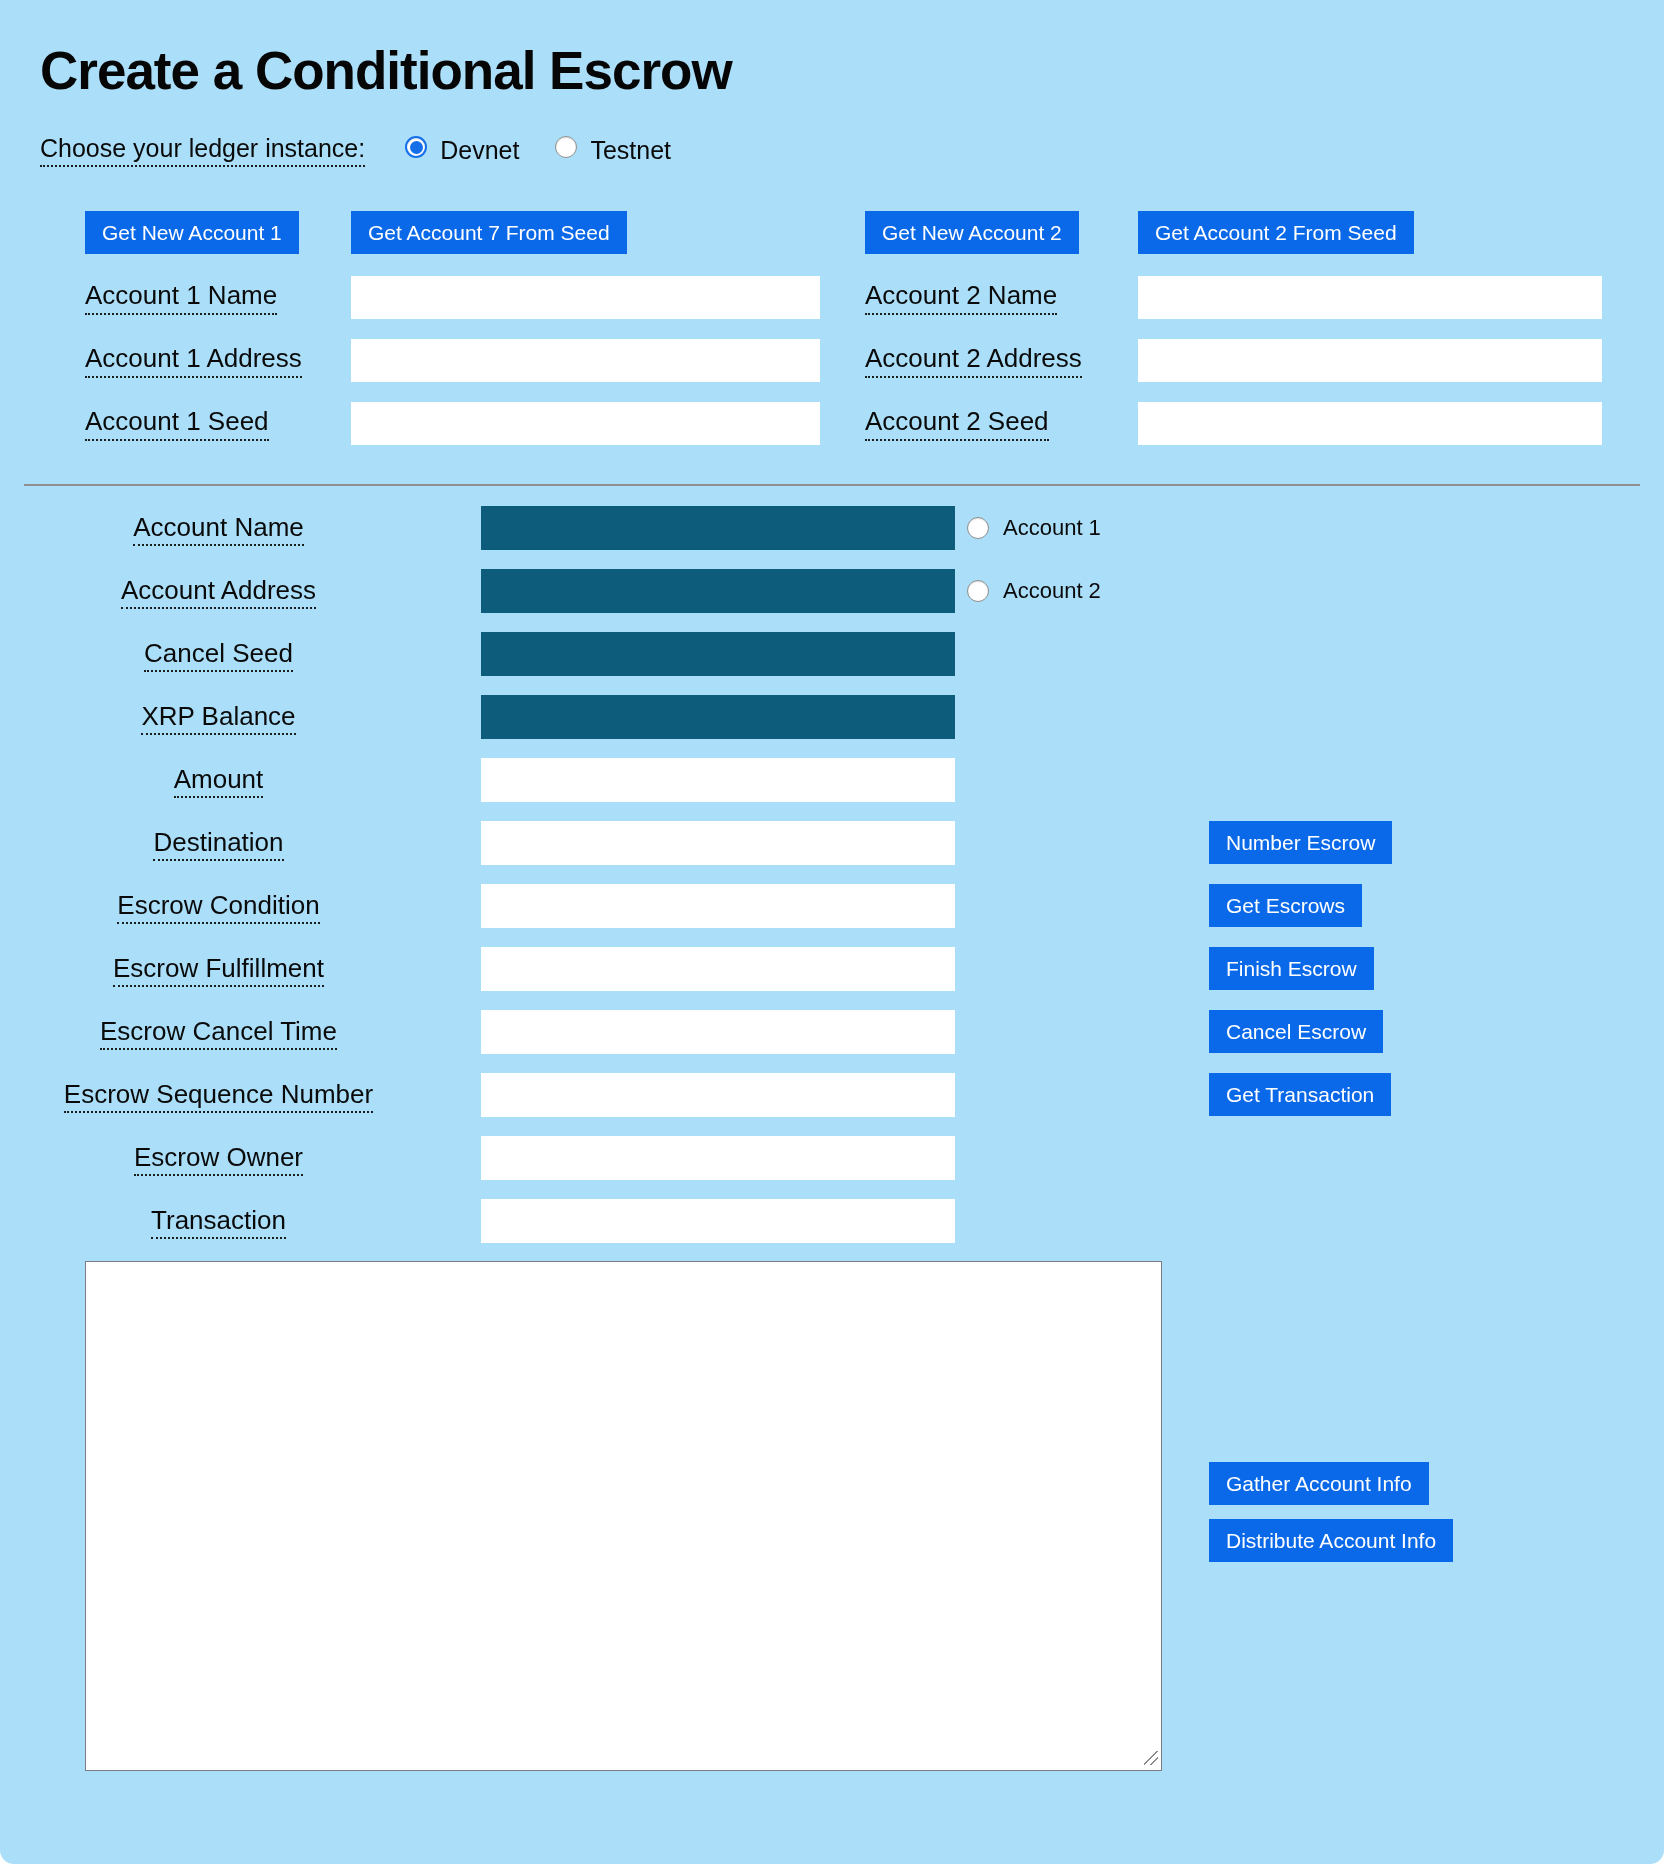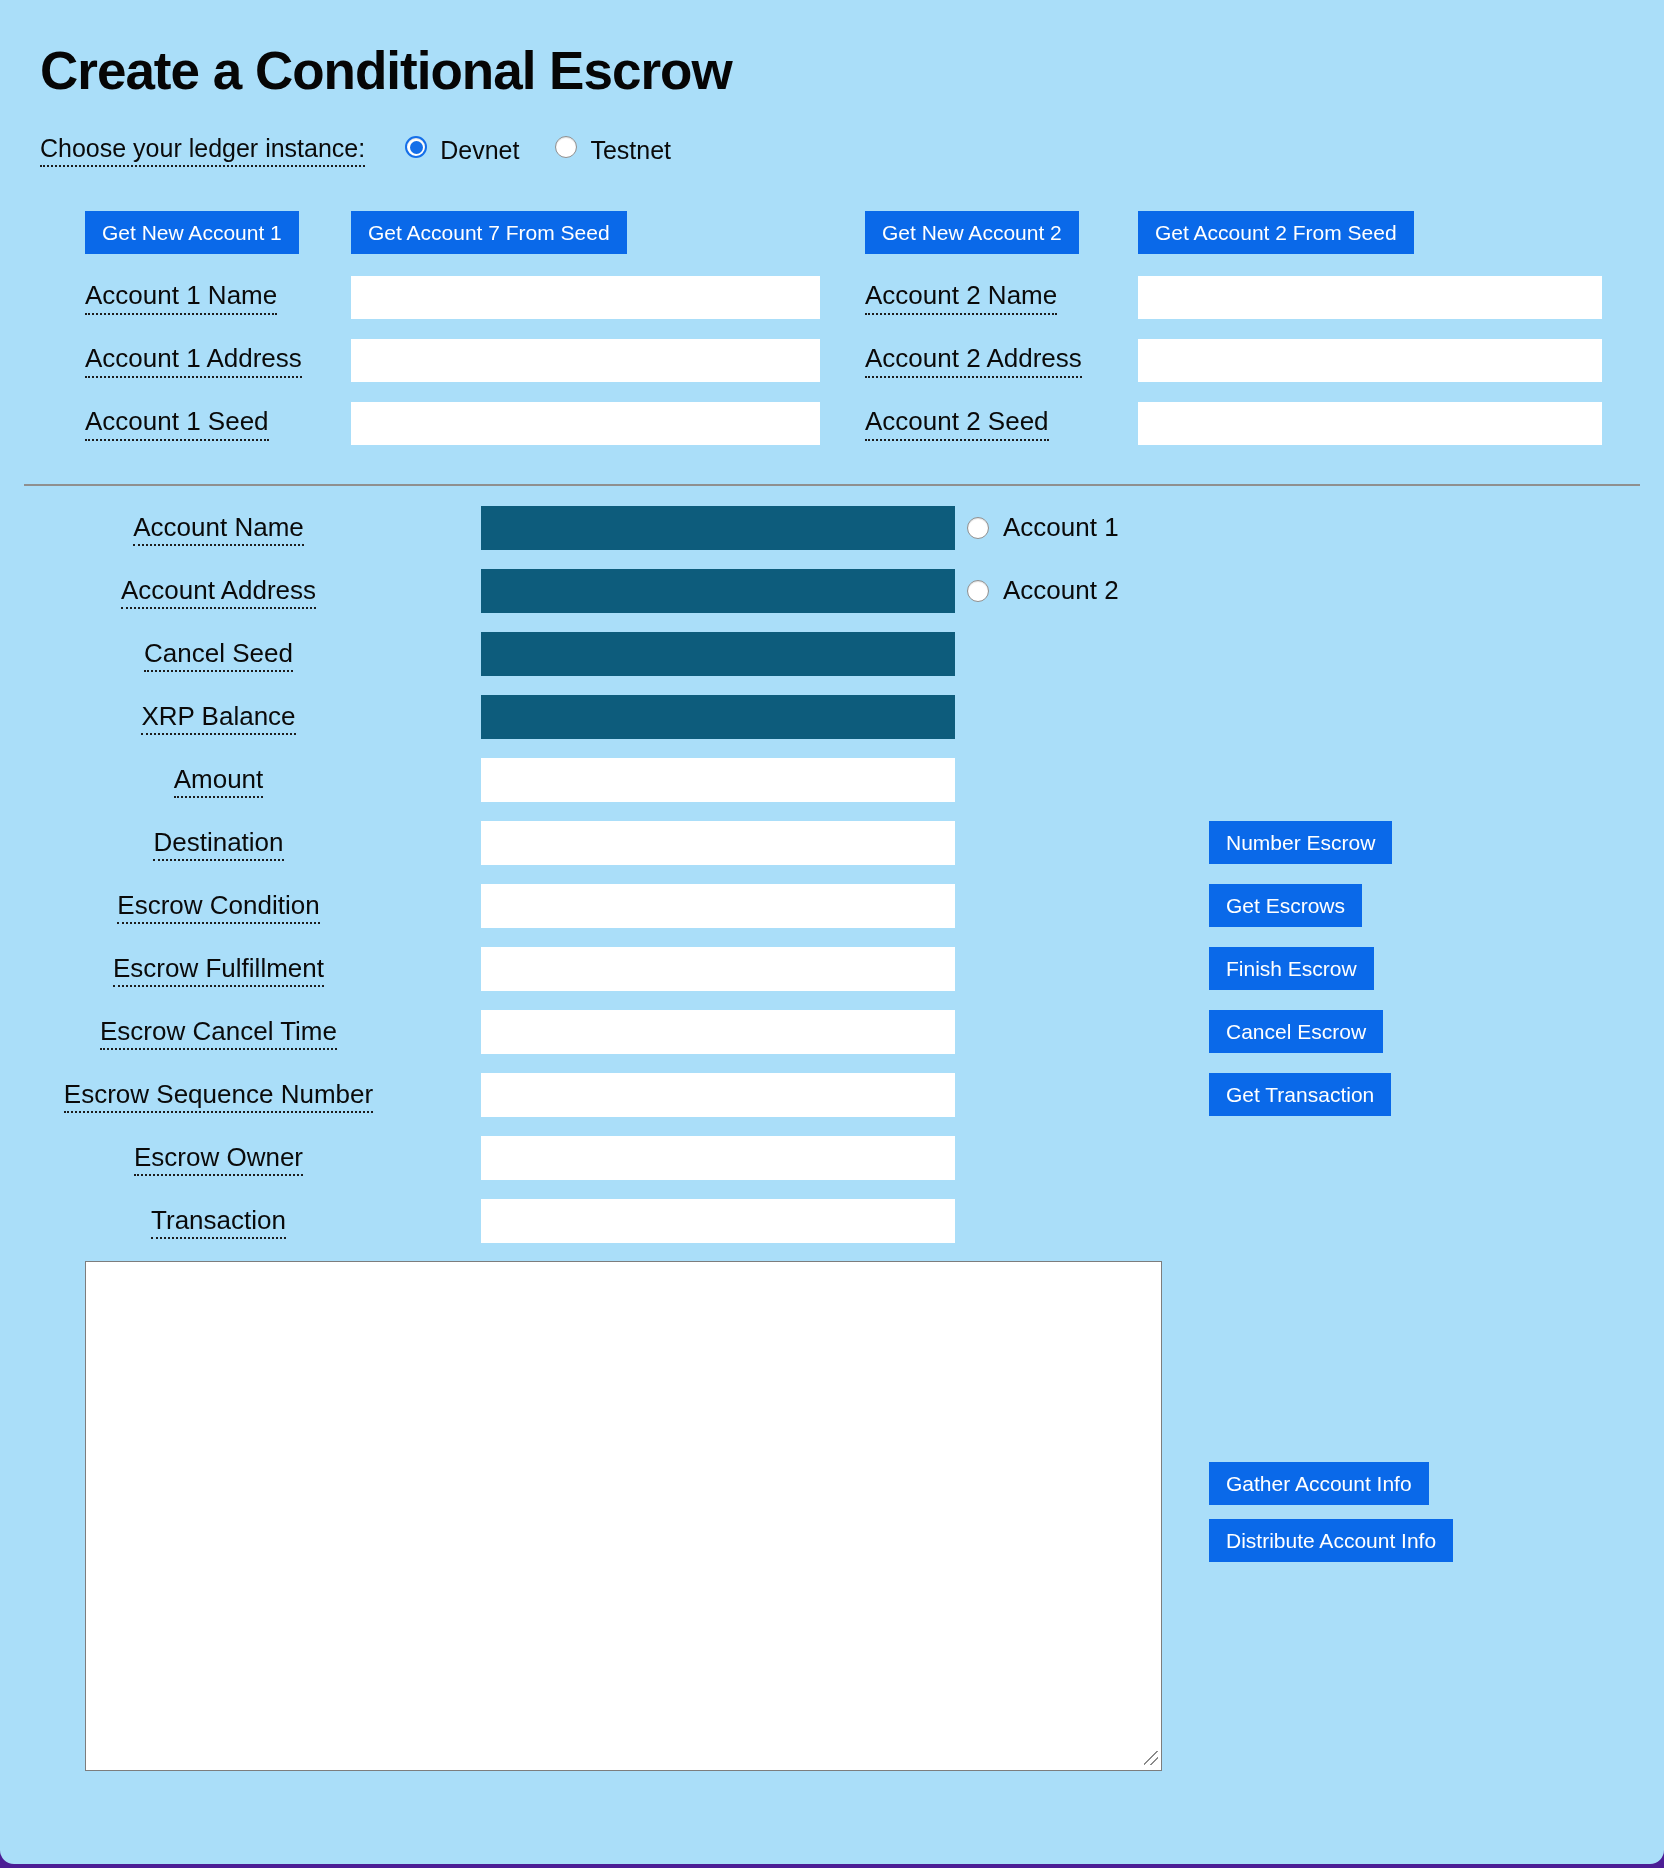--- a/index.html
+++ b/index.html
@@ -1,18 +1,18 @@
 <!DOCTYPE html>
 <html><head>
 <meta charset="utf-8">
 <style>
   * { box-sizing: border-box; margin: 0; padding: 0; }
   html,body { background:#12171e; }
   body { font-family: "Liberation Sans", sans-serif; }
-  .page { width:1664px; height:1868px; background:#4c1d95; position:relative; }
+  .page { width:1664px; height:1868px; background:#ffffff; position:relative; }
   .content {
     width:1664px; height:1864px; background:#aadef9;
     border-radius:0 0 14px 14px; overflow:hidden;
   }
   h1.title {
     padding-top:40px; margin-left:40px;
     font-size:53px; font-weight:bold; color:#060606; letter-spacing:-1px;
   }
   .dotted { border-bottom:2px dotted #1c1c1c; padding-bottom:2px; }
   .ledger-row {
@@ -49,21 +49,21 @@
   }
   hr.divider { border:none; border-top:2px solid #8f8f8f; margin:29px 24px 0 24px; }
   
   .main-form { margin-top:10px; }
   .mrow { display:flex; align-items:center; height:63px; }
   .mlabel { width:437px; text-align:center; font-size:26px; color:#0a0a0a; }
   .mfield { margin-left:44px; width:474px; }
   .mfield .inp { height:44px; }
   .inp.readonly { background:#0d5c7c; }
   .side { display:flex; align-items:center; }
-  .side.radio-side { margin-left:12px; font-size:26px; color:#0a0a0a;justify-content:center; }
+  .side.radio-side { margin-left:12px; font-size:22px; color:#0a0a0a;justify-content:center; }
   .side.btn-side { margin-left:254px; }
   .radio-side .opt-label { margin-left:14px; }
   
   .io-section { display:flex; margin-left:85px; margin-top:9px; }
   .ta-wrap { position:relative; width:1077px; height:510px; }
   textarea.results {
     width:1077px; height:510px; background:#ffffff; border:1.5px solid #7d7d7d;
     resize:none; font-family:inherit; font-size:20px; padding:8px; color:#222;
   }
   .resize-handle {

